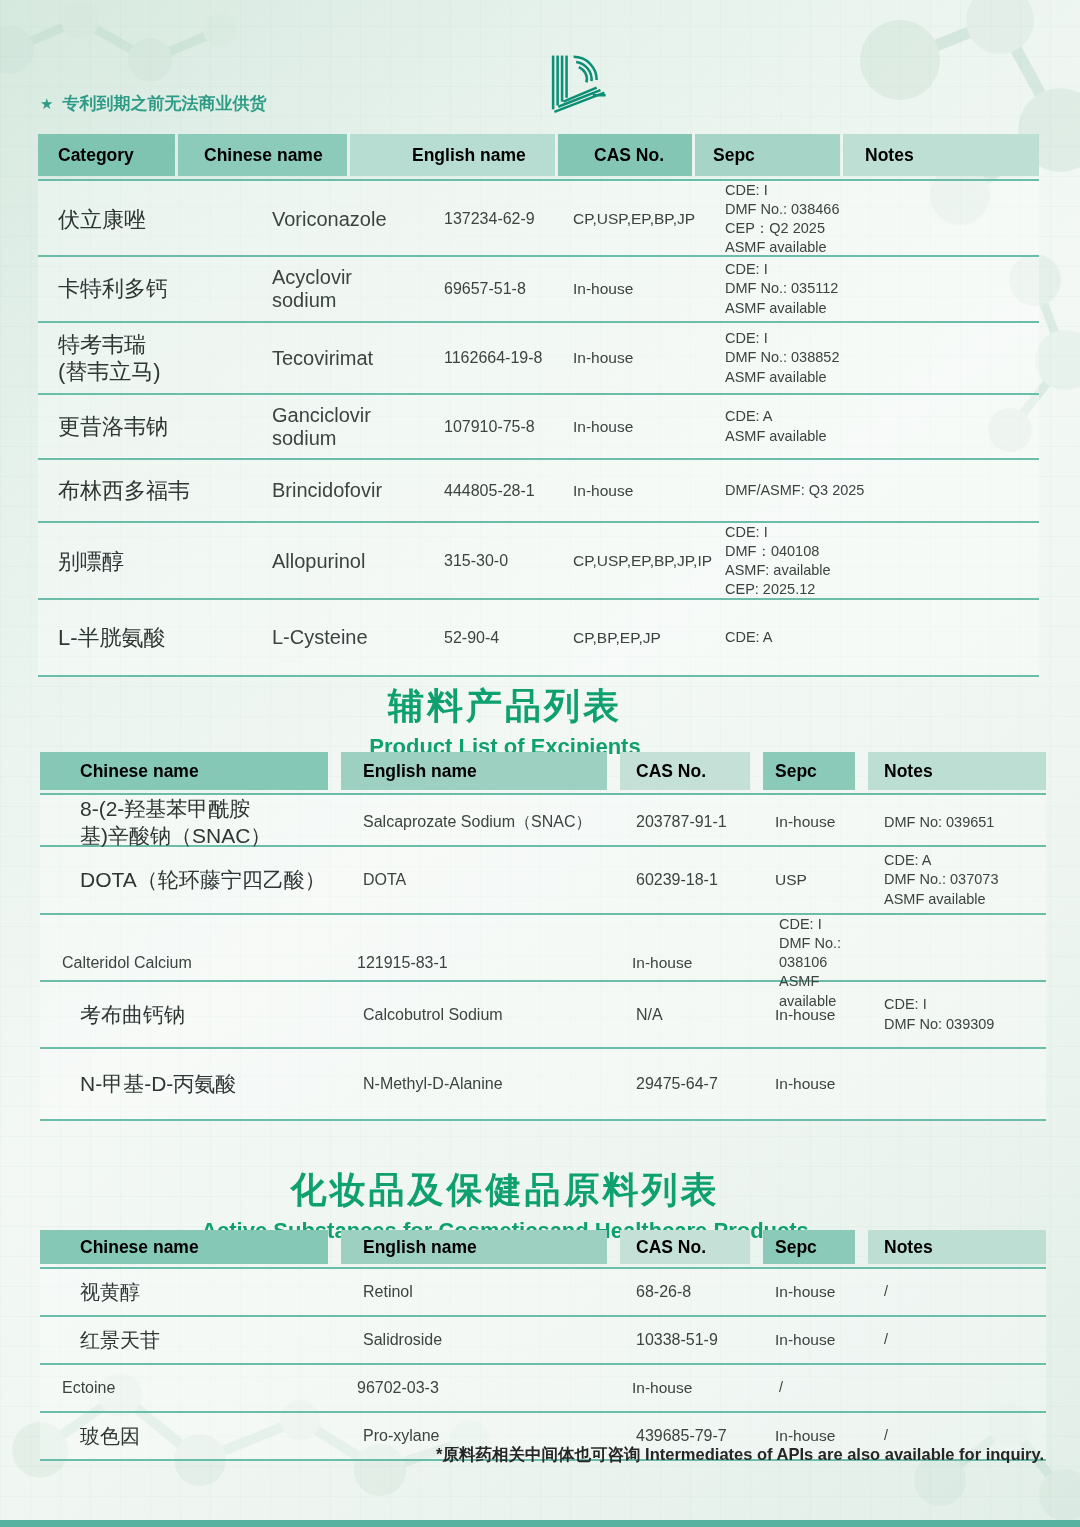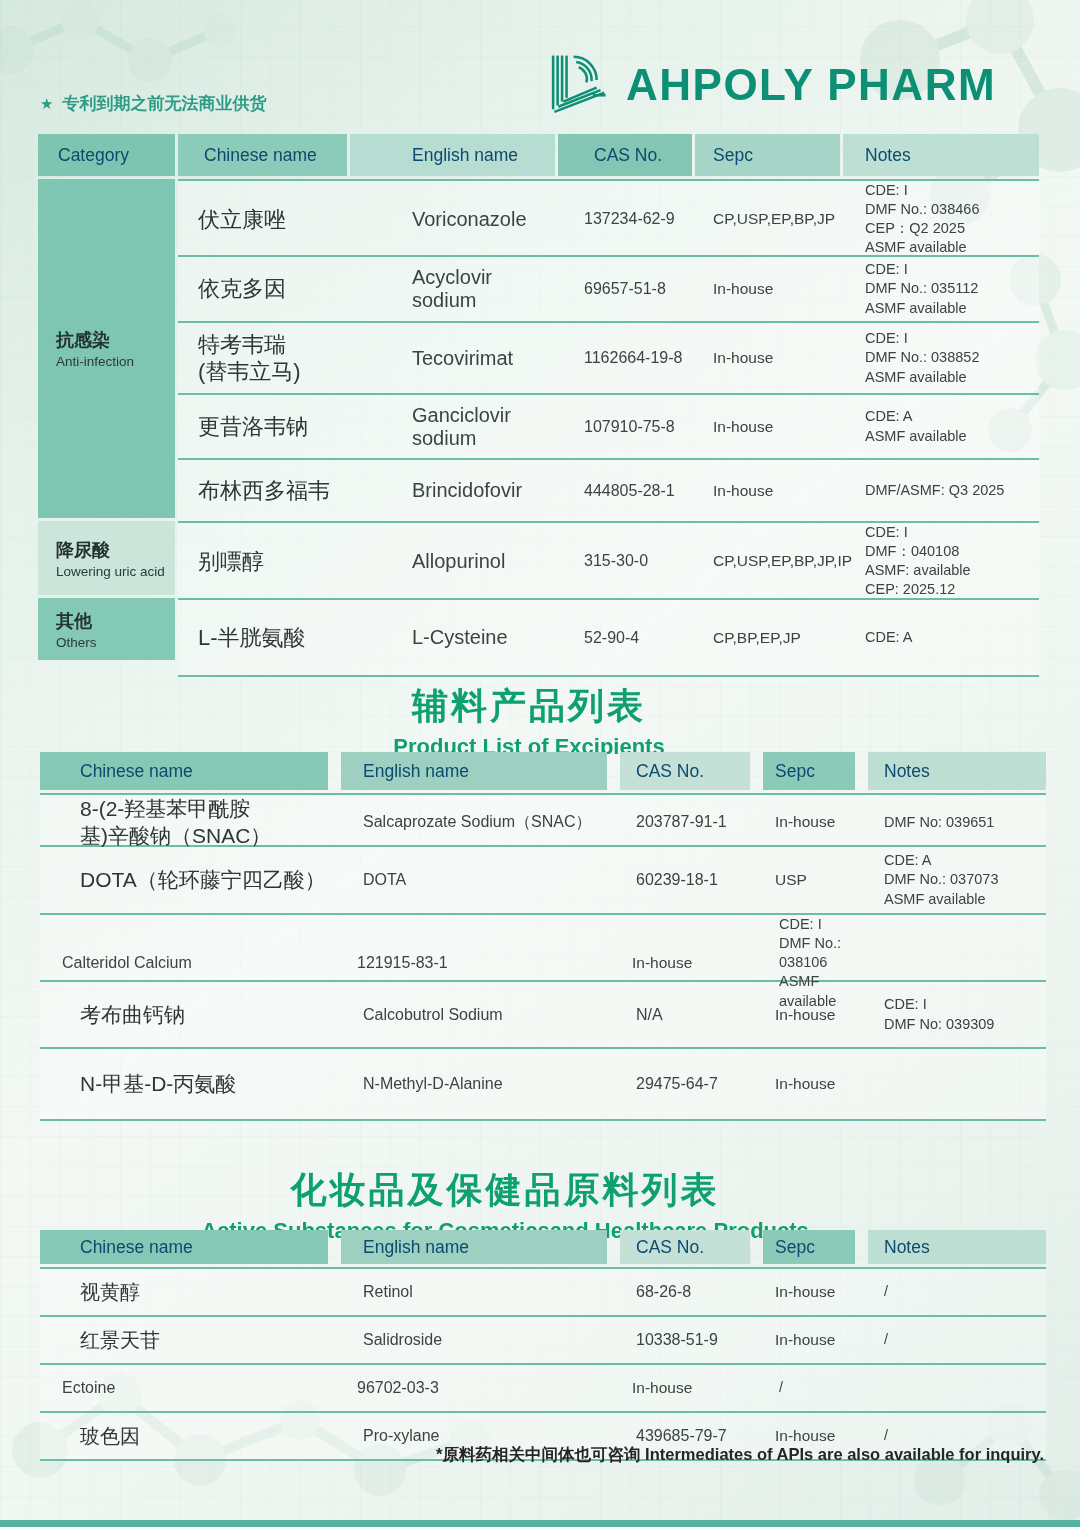--- a/index.html
+++ b/index.html
@@ -13,21 +13,21 @@
       repeating-linear-gradient(90deg,rgba(130,180,160,.10) 0 1px,transparent 1px 30px);}
   .mol{position:absolute;pointer-events:none;}
   
   .topnote{position:absolute;left:40px;top:92px;display:flex;align-items:center;gap:9px;
     color:#2d9b85;font-size:17px;font-weight:600;}
   .topnote .star{font-size:15px;}
   
   .brand{position:absolute;left:548px;top:52px;display:flex;align-items:center;gap:14px;}
   .brand-text{color:#0c8f75;font-size:44px;font-weight:800;letter-spacing:1.5px;white-space:nowrap;}
   
-  .hc{display:flex;align-items:center;font-weight:400;font-size:17.5px;color:#0c4a6e;box-sizing:border-box;}
+  .hc{display:flex;align-items:center;font-weight:700;font-size:17.5px;color:#000000;box-sizing:border-box;}
   
   .t1{position:absolute;left:38px;top:134px;width:1001px;}
   .t1-head{display:grid;grid-template-columns:137px 169px 205px 134px 145px 196px;column-gap:3px;height:42px;}
   .t1-head .hc:nth-child(1){background:#7fc3b1;padding-left:20px;}
   .t1-head .hc:nth-child(2){background:#8ccaba;padding-left:26px;}
   .t1-head .hc:nth-child(3){background:#b7dcd1;padding-left:62px;}
   .t1-head .hc:nth-child(4){background:#83c6b4;padding-left:36px;}
   .t1-head .hc:nth-child(5){background:#a6d5c7;padding-left:18px;}
   .t1-head .hc:nth-child(6){background:#bddfd4;padding-left:22px;}
   .t1-body{display:flex;margin-top:3px;}
@@ -51,21 +51,21 @@
   .cell{box-sizing:border-box;color:#3c4440;}
   .c-cn{padding-left:20px;font-size:22px;color:#2f3734;white-space:pre-line;line-height:1.25;}
   .c-en{padding-left:62px;font-size:20px;}
   .c-cas{padding-left:26px;font-size:16px;}
   .c-sepc{padding-left:18px;font-size:15.5px;}
   .c-notes{padding-left:22px;font-size:14.5px;line-height:1.32;white-space:pre-line;}
   
   .sec-title{position:absolute;left:0;width:1010px;text-align:center;color:#0fa070;}
   .sec-title .cn{font-size:36px;font-weight:800;letter-spacing:3px;}
   .sec-title .en{font-size:22px;font-weight:700;margin-top:3px;}
-  .sec2{top:682px;margin-left:24px;}
+  .sec2{top:682px;}
   .sec3{top:1166px;}
   
   .tx{position:absolute;left:40px;width:1006px;}
   .t2{top:752px;}
   .t3{top:1230px;}
   .tx-head{display:grid;grid-template-columns:288px 266px 130px 92px 1fr;column-gap:13px;height:38px;}
   .t3 .tx-head{height:34px;}
   .tx-head .hc:nth-child(1){background:#85c8b5;padding-left:40px;}
   .tx-head .hc:nth-child(2){background:#9dd0c1;padding-left:22px;}
   .tx-head .hc:nth-child(3){background:#c5e1d7;padding-left:16px;}
@@ -166,60 +166,45 @@
         <line x1="29" y1="4" x2="29" y2="70"></line>
         <path d="M40 6  A 36 36 0 0 1 76 42"></path>
         <path d="M44 14 A 28 28 0 0 1 68 44"></path>
         <path d="M48 22 A 20 20 0 0 1 60 46"></path>
         <line x1="10" y1="92" x2="88" y2="62"></line>
         <line x1="16" y1="84" x2="82" y2="58"></line>
         <line x1="24" y1="76" x2="76" y2="54"></line>
         <line x1="70" y1="66" x2="90" y2="66"></line>
       </g>
     </svg>
-    <span class="brand-text">AHPOLY PHARM</span>
   </div>
 
   <section class="t1">
     <div class="t1-head">
       <div class="hc">Category</div>
       <div class="hc">Chinese name</div>
       <div class="hc">English name</div>
       <div class="hc">CAS No.</div>
       <div class="hc">Sepc</div>
       <div class="hc">Notes</div>
     </div>
     <div class="t1-body">
-      <div class="t1-cats">
-        <div class="cat cat-0">
-          <span class="cn">抗感染</span>
-          <span class="en">Anti-infection</span>
-        </div>
-        <div class="cat cat-1">
-          <span class="cn">降尿酸</span>
-          <span class="en">Lowering uric acid</span>
-        </div>
-        <div class="cat cat-2">
-          <span class="cn">其他</span>
-          <span class="en">Others</span>
-        </div>
-      </div>
       <div class="t1-rows">
         <div class="t1-row">
           <div class="cell c-cn">伏立康唑</div>
           <div class="cell c-en">Voriconazole</div>
           <div class="cell c-cas">137234-62-9</div>
           <div class="cell c-sepc">CP,USP,EP,BP,JP</div>
           <div class="cell c-notes">CDE: I
 DMF No.: 038466
 CEP：Q2 2025
 ASMF available</div>
         </div>
         <div class="t1-row">
-          <div class="cell c-cn">依克多因</div>
+          <div class="cell c-cn">卡特利多钙</div>
           <div class="cell c-en">Acyclovir sodium</div>
           <div class="cell c-cas">69657-51-8</div>
           <div class="cell c-sepc">In-house</div>
           <div class="cell c-notes">CDE: I
 DMF No.: 035112
 ASMF available</div>
         </div>
         <div class="t1-row">
           <div class="cell c-cn">特考韦瑞
 (替韦立马)</div>

